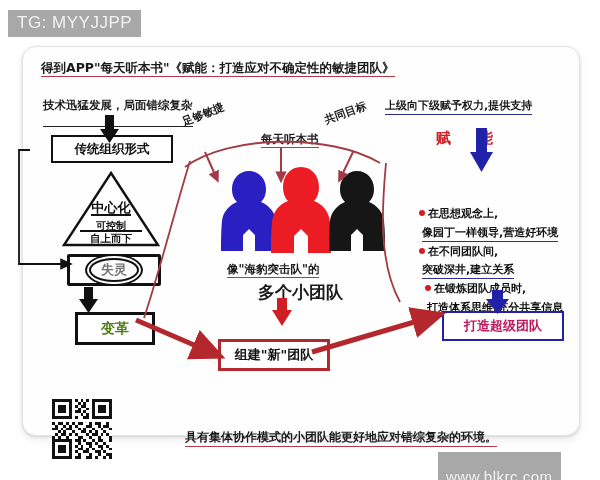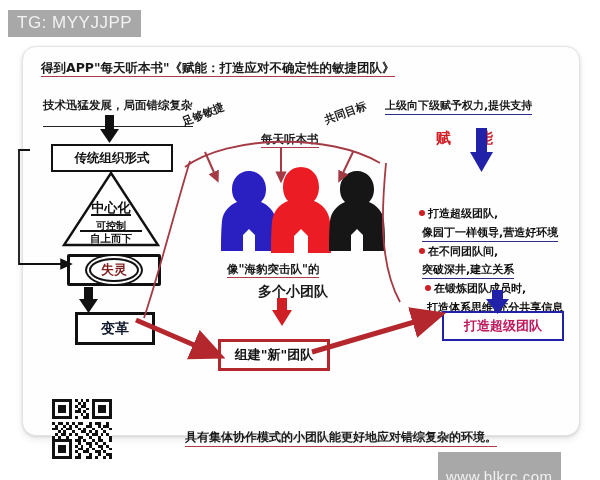--- a/index.html
+++ b/index.html
@@ -50,21 +50,21 @@
 
   
   .box{
     position:absolute;
     display:flex;align-items:center;justify-content:center;
     font-weight:700;white-space:nowrap;
     background:#fff;
     font-family:"DejaVu Sans","Liberation Sans",sans-serif;
   }
   #box-tradition{border:2.5px solid #111;color:#111;}
-  #box-fail{border:3px solid #111;color:#7f1d1d;border-radius:2px;}
+  #box-fail{border:3px solid #111;color:#737373;border-radius:2px;}
   #box-fail .inner{
     border:2px solid #111;border-radius:50%/50%;
     padding:0 10px;height:78%;
     display:flex;align-items:center;justify-content:center;
     box-shadow:0 0 0 2px #fff,0 0 0 4px #111;
   }
   #box-change{border:3px solid #111;}
   #box-newteam{border:3px solid #b3272d;color:#111;}
   #box-super{border:2.5px solid #2222a8;color:#be185d;}
 
@@ -103,38 +103,38 @@
 
   <div class="wm" id="wm-tg">TG: MYYJJPP</div>
   <div class="wm" id="wm-site">www.blkrc.com</div>
 
   <div id="card">
 
     <div class="hw u-red" style="left:18px;top:14px;font-size:12.5px;">得到APP"每天听本书"《赋能：打造应对不确定性的敏捷团队》</div>
 
     <div class="hw u-blk" style="left:20px;top:52px;font-size:11.5px;">技术迅猛发展，局面错综复杂</div>
 
-    <div class="box" id="box-tradition" style="left:28px;top:97px;width:118px;height:24px;font-size:12.5px;text-align:right;">传统组织形式</div>
+    <div class="box" id="box-tradition" style="left:28px;top:88px;width:118px;height:24px;font-size:12.5px;text-align:right;">传统组织形式</div>
 
     <div id="pyramid" style="left:38px;top:124px;width:100px;height:76px;">
       <svg width="100" height="76" viewBox="0 0 100 76">
         <polygon points="50,2 97,74 3,74" fill="#ffffff" stroke="#111" stroke-width="2.4"></polygon>
         <line x1="30" y1="44" x2="70" y2="44" stroke="#111" stroke-width="2"></line>
         <line x1="19" y1="60" x2="81" y2="60" stroke="#111" stroke-width="2"></line>
       </svg>
       <div class="pyr-label" style="top:28px;font-size:13px;">中心化</div>
       <div class="pyr-label" style="top:48px;font-size:10px;">可控制</div>
       <div class="pyr-label" style="top:61px;font-size:10.5px;">自上而下</div>
     </div>
 
     <div class="box" id="box-fail" style="left:44px;top:207px;width:88px;height:26px;font-size:13px;">
       <span class="inner">失灵</span>
     </div>
 
-    <div class="box" id="box-change" style="left:52px;top:265px;width:74px;height:27px;font-size:14px;color:#0f172a;">变革</div>
+    <div class="box" id="box-change" style="left:52px;top:265px;width:74px;height:27px;font-size:14px;color:#4d7c0f;">变革</div>
 
     <div id="qr">
       <svg width="60" height="60" viewBox="0 0 21 21" shape-rendering="crispEdges">
         <rect width="21" height="21" fill="#fff"></rect>
         <g fill="#111">
           <rect x="0" y="0" width="7" height="1"></rect>
             <rect x="0" y="6" width="7" height="1"></rect>
           <rect x="0" y="0" width="1" height="7"></rect>
             <rect x="6" y="0" width="1" height="7"></rect>
           <rect x="2" y="2" width="3" height="3"></rect>
@@ -264,32 +264,32 @@
     </div>
     <div class="person" style="left:304px;top:122px;">
       <svg width="60" height="84" viewBox="0 0 60 84">
         <path d="M30 2 C40 2 47 10 47 20 C47 26 45 30 42 33 C49 36 56 42 57 52
                  C58 62 58 72 58 82 L36 82 L36 66 L30 60 L24 66 L24 82 L2 82
                  C2 72 2 62 3 52 C4 42 11 36 18 33 C15 30 13 26 13 20 C13 10 20 2 30 2 Z" fill="#161616"></path>
       </svg>
     </div>
 
     <div class="hw u-red" style="left:204px;top:216px;font-size:11.5px;">像"海豹突击队"的</div>
-    <div class="hw" style="left:235px;top:236px;font-size:14px;">多个小团队</div>
+    <div class="hw" style="left:235px;top:236px;font-size:17px;">多个小团队</div>
 
     <div class="box" id="box-newteam" style="left:195px;top:292px;width:106px;height:26px;font-size:13px;">组建"新"团队</div>
 
     <div class="hw u-blue" style="left:362px;top:53px;font-size:11px;">上级向下级赋予权力,提供支持</div>
 
     <div class="hw red" style="left:413px;top:83px;font-size:15px;">赋</div>
     <div class="hw red" style="left:455px;top:83px;font-size:15px;">能</div>
 
     <div id="bullets">
       <div class="bline">
-        <span class="dot"></span><span>打造超级团队,</span>
+        <span class="dot"></span><span>在思想观念上,</span>
       </div>
       <div class="bline u-blue" style="display:inline-block;margin-left:3px;">像园丁一样领导,营造好环境</div>
 
       <div class="bline" style="margin-top:3px;">
         <span class="dot"></span><span>在不同团队间,</span>
       </div>
       <div class="bline u-blue" style="display:inline-block;margin-left:3px;">突破深井,建立关系</div>
 
       <div class="bline" style="margin-top:3px;margin-left:6px;">
         <span class="dot"></span><span>在锻炼团队成员时,</span>

